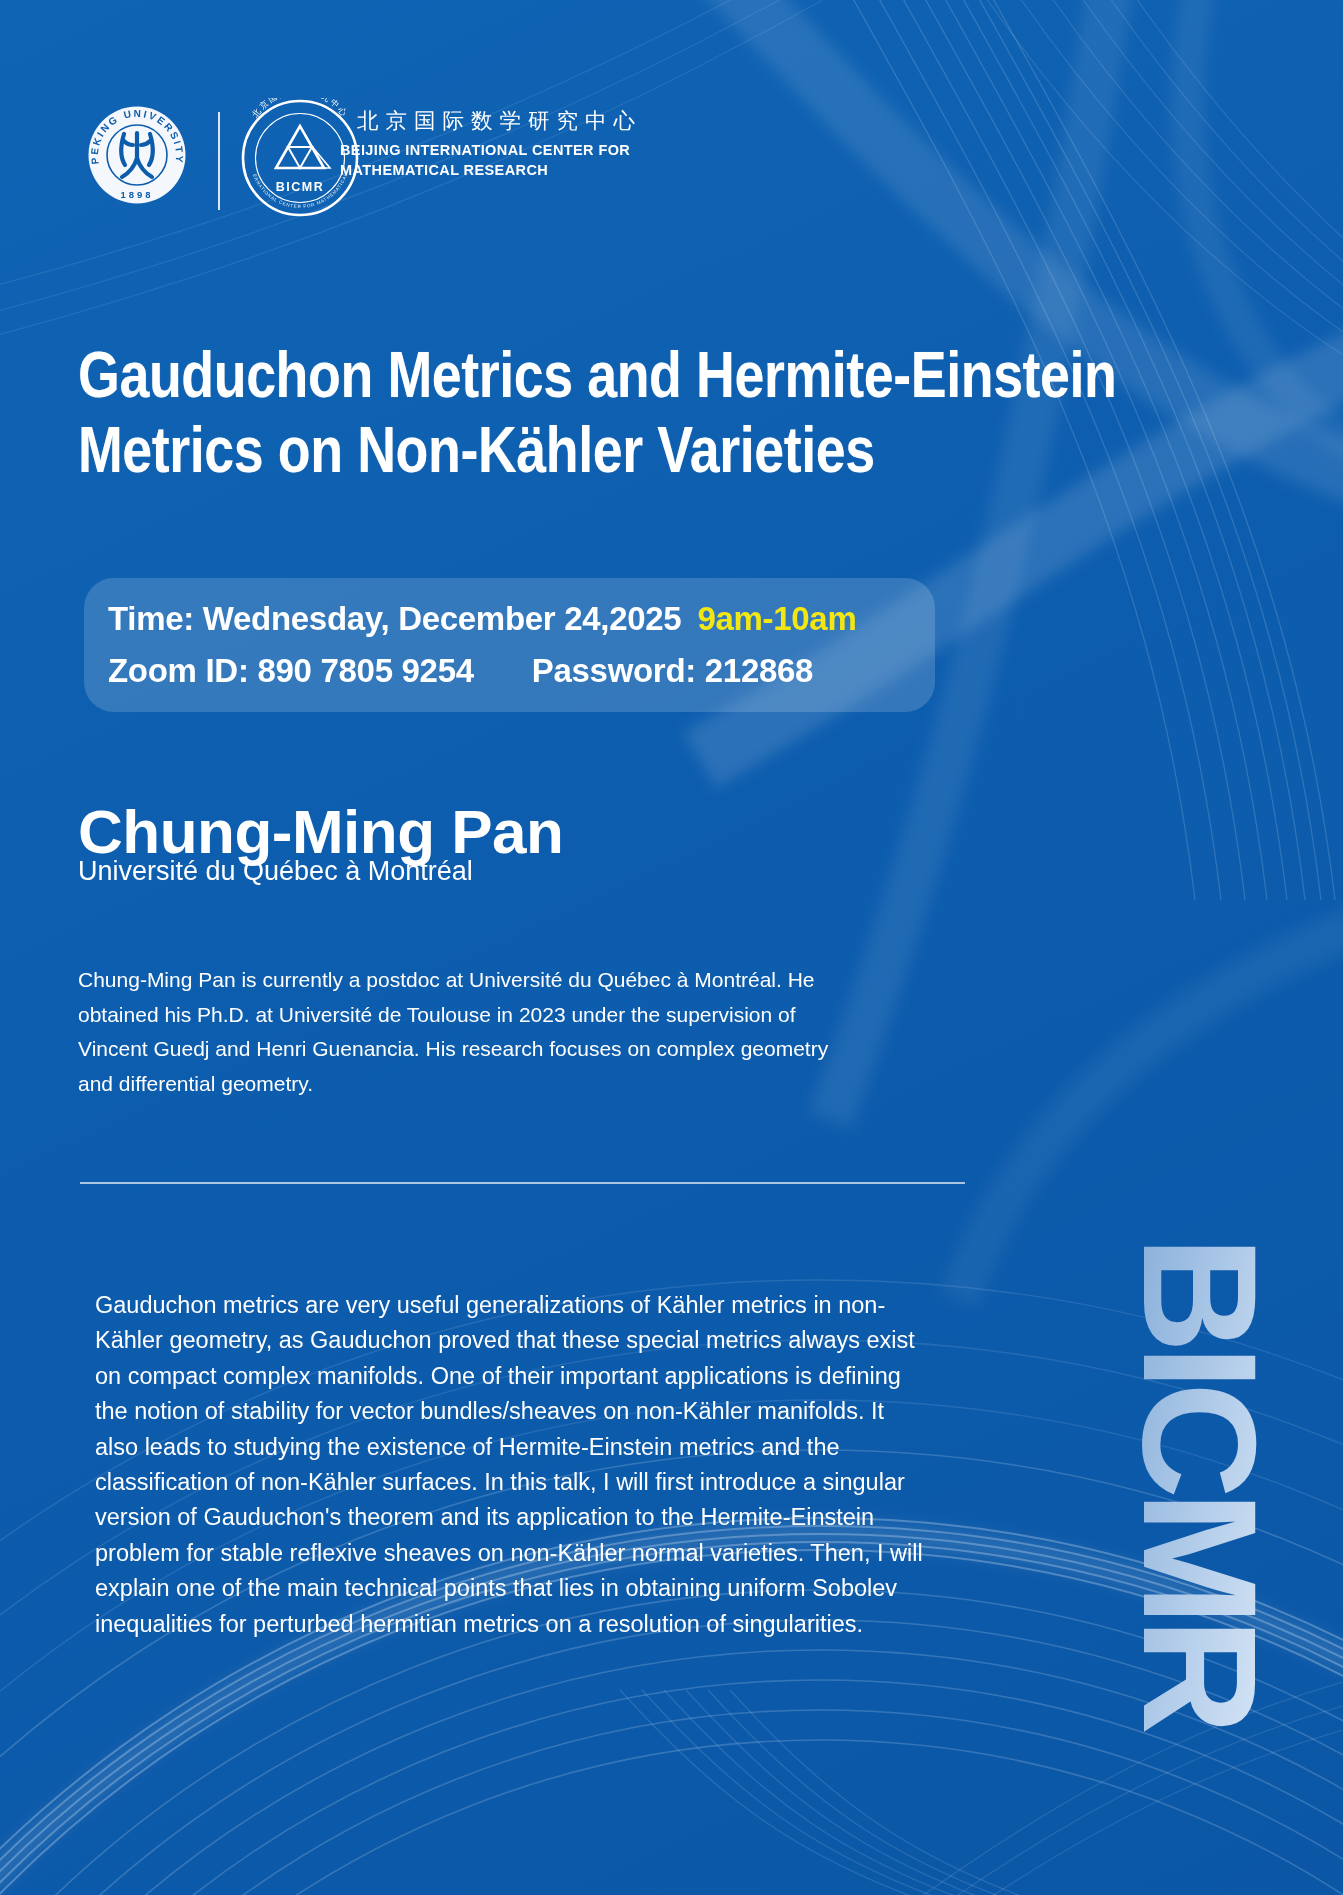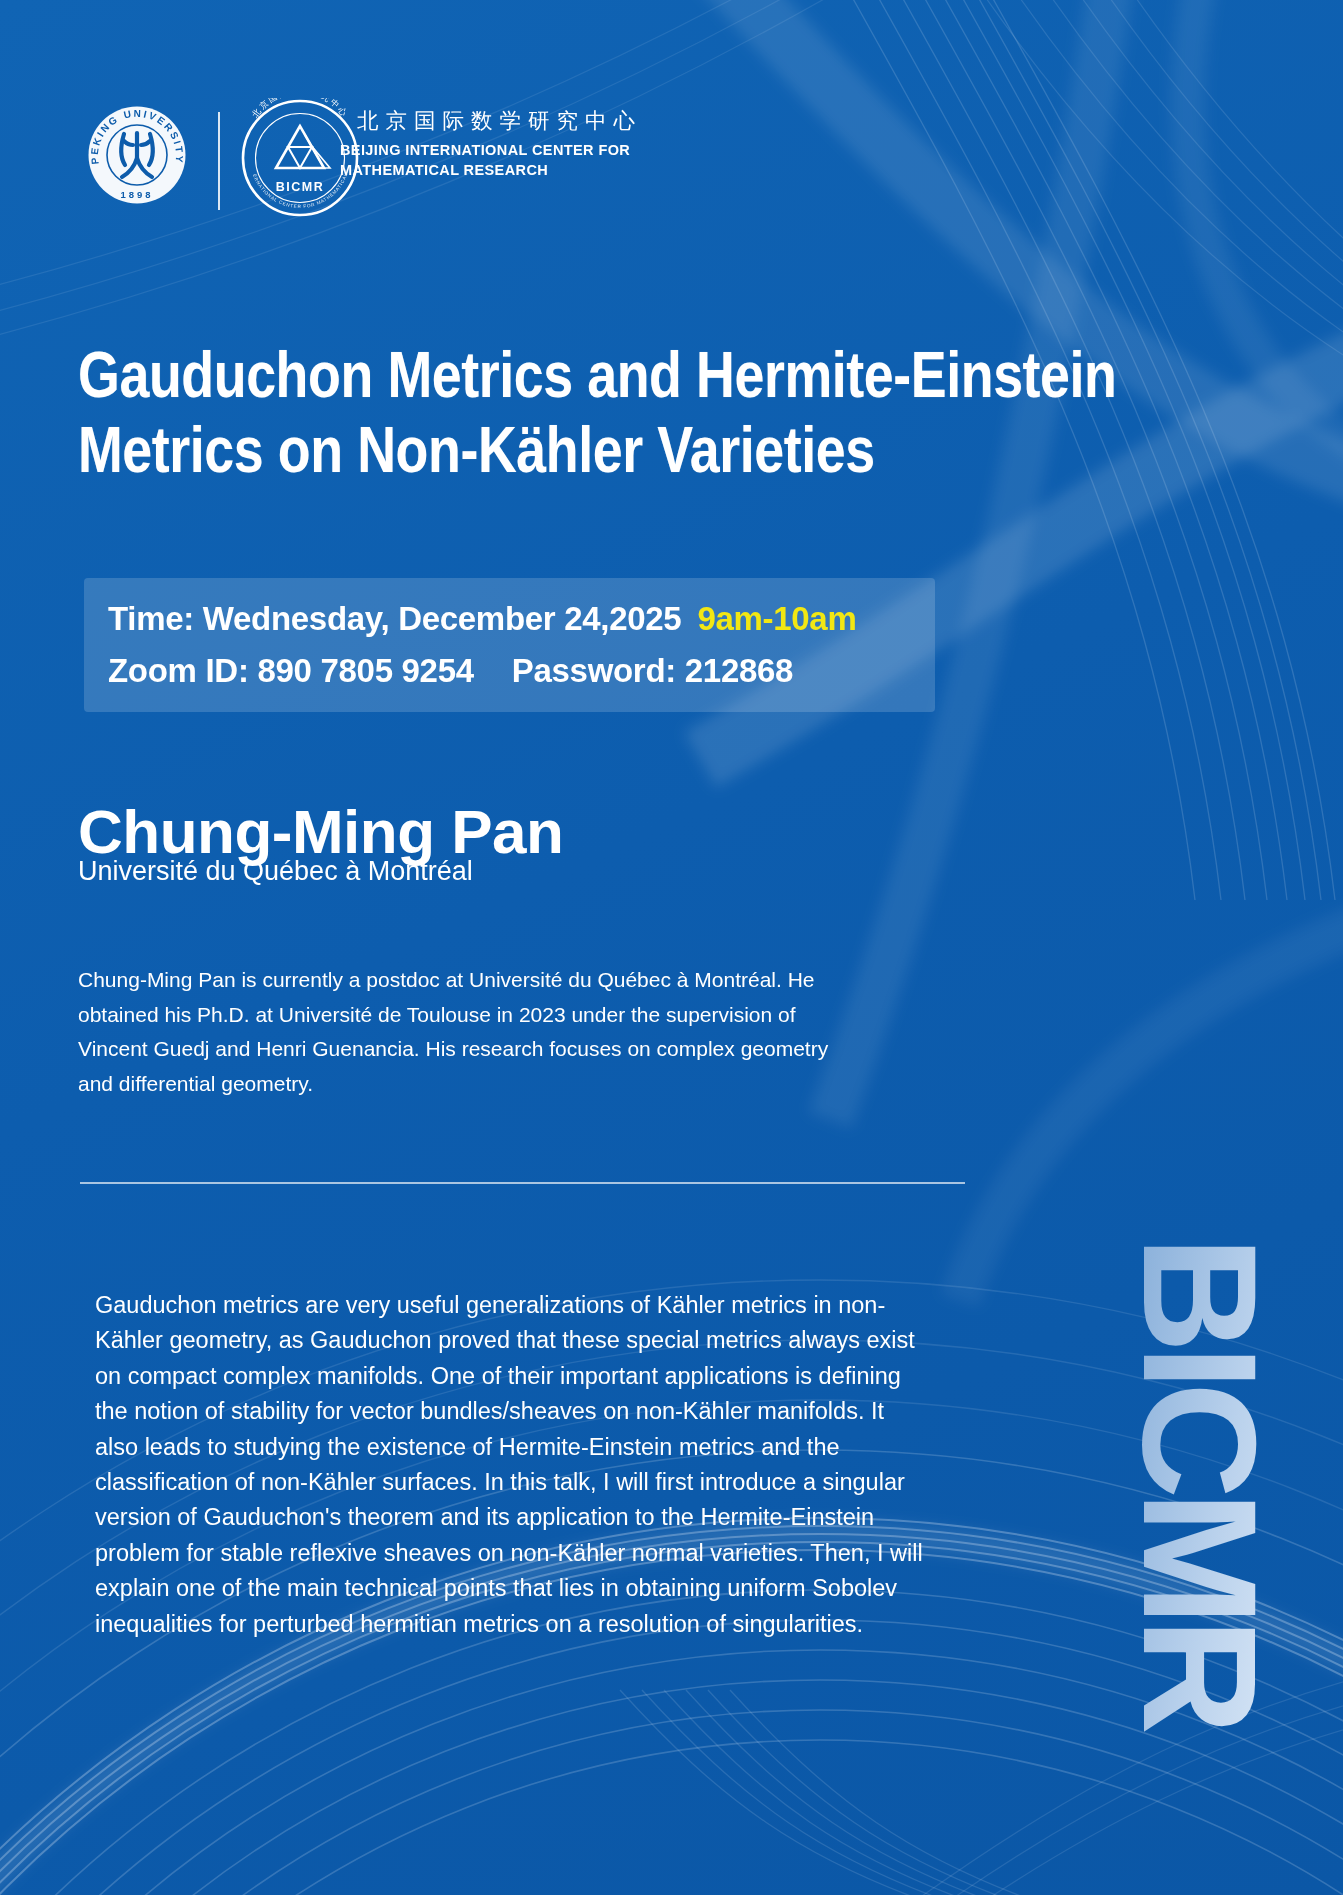--- a/index.html
+++ b/index.html
@@ -30,28 +30,28 @@
     letter-spacing:-.5px;
     transform:scaleX(.84);transform-origin:left top;
     text-shadow:0 0 1px rgba(255,255,255,.4);
     white-space:nowrap;
   }
 
   
   .timebox{
     left:84px;top:578px;width:851px;height:134px;
     background:rgba(255,255,255,.165);
-    border-radius:4px;
+    border-radius:30px;
     text-align:right;
   }
   .timebox .row{position:absolute;left:24px;white-space:nowrap;font-weight:bold;font-size:33px;letter-spacing:-.3px;}
   .timebox .row1{top:22px;}
   .timebox .row2{top:74px;}
   .hl{margin-left:16px;}
-  .pw{margin-left:38px;}
+  .pw{margin-left:58px;}
 
   
   .speaker-name{left:78px;top:796px;font-size:62px;font-weight:bold;letter-spacing:-.5px;white-space:nowrap;}
   .speaker-aff{left:78px;top:856px;font-size:27px;font-weight:400;white-space:nowrap;}
 
   
   .bio{left:78px;top:963px;font-size:21px;line-height:34.5px;font-weight:400;}
   .para-line{white-space:nowrap;}
   .rule{left:80px;top:1182px;width:885px;height:2px;background:rgba(255,255,255,.65);}
   .abstract{left:95px;top:1288px;font-size:23.5px;line-height:35.4px;font-weight:400;}

